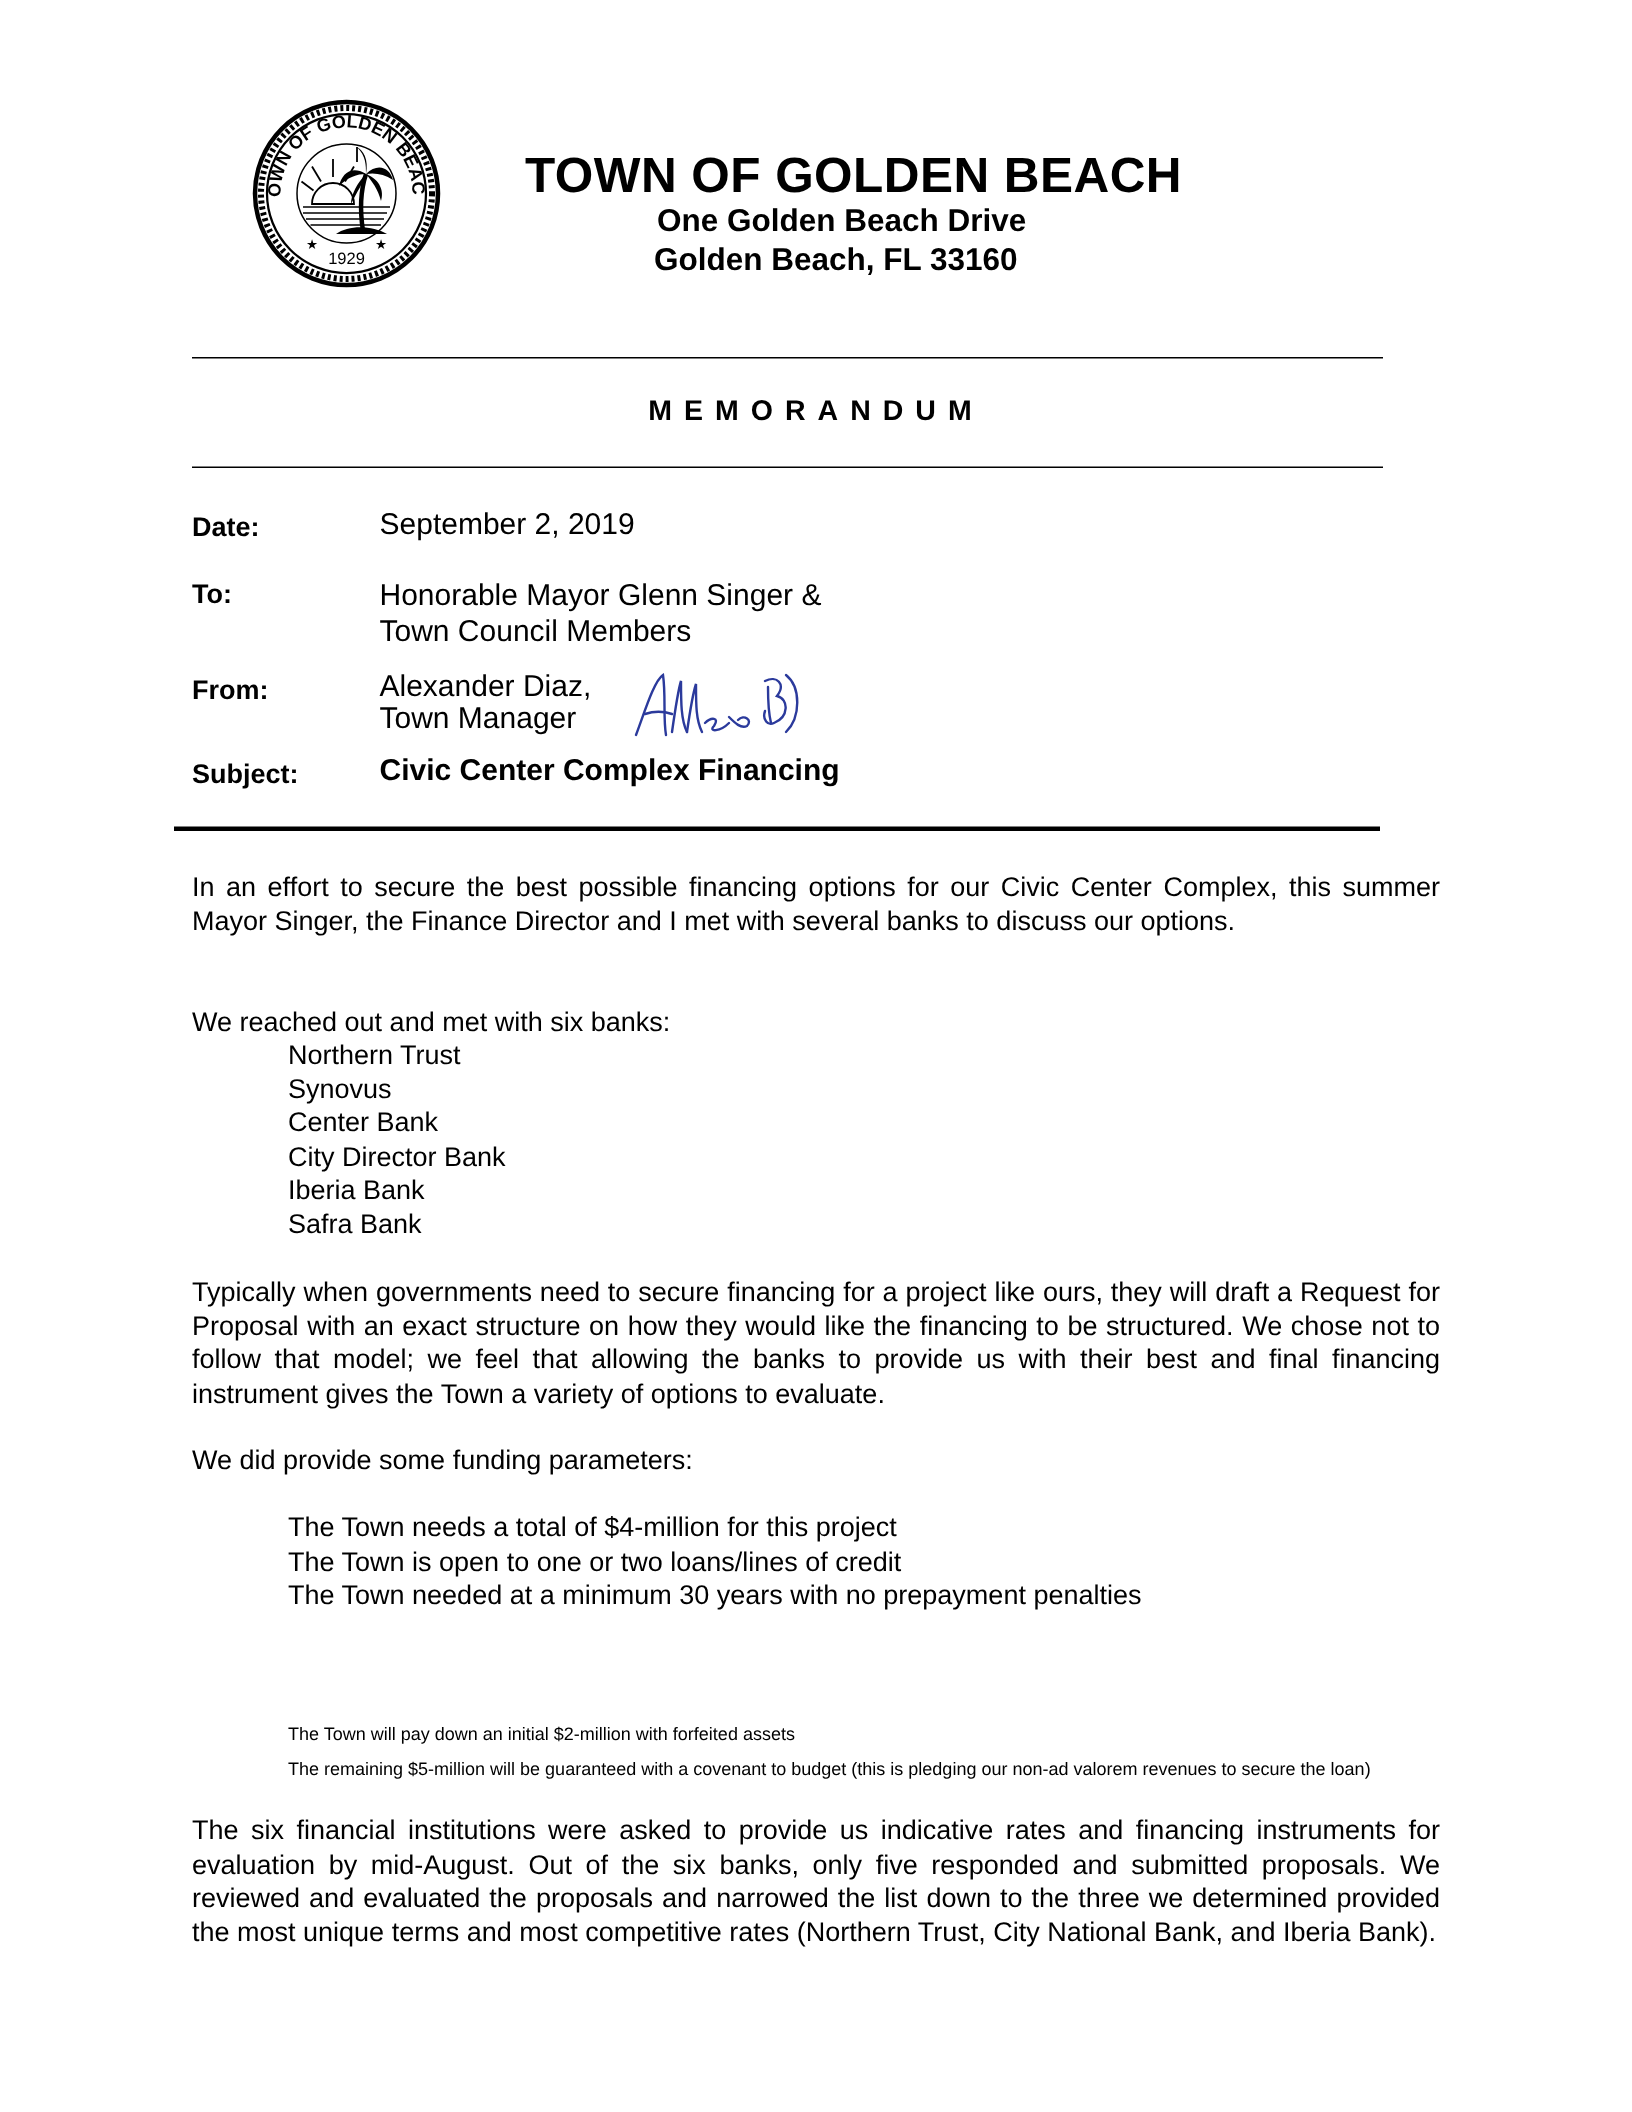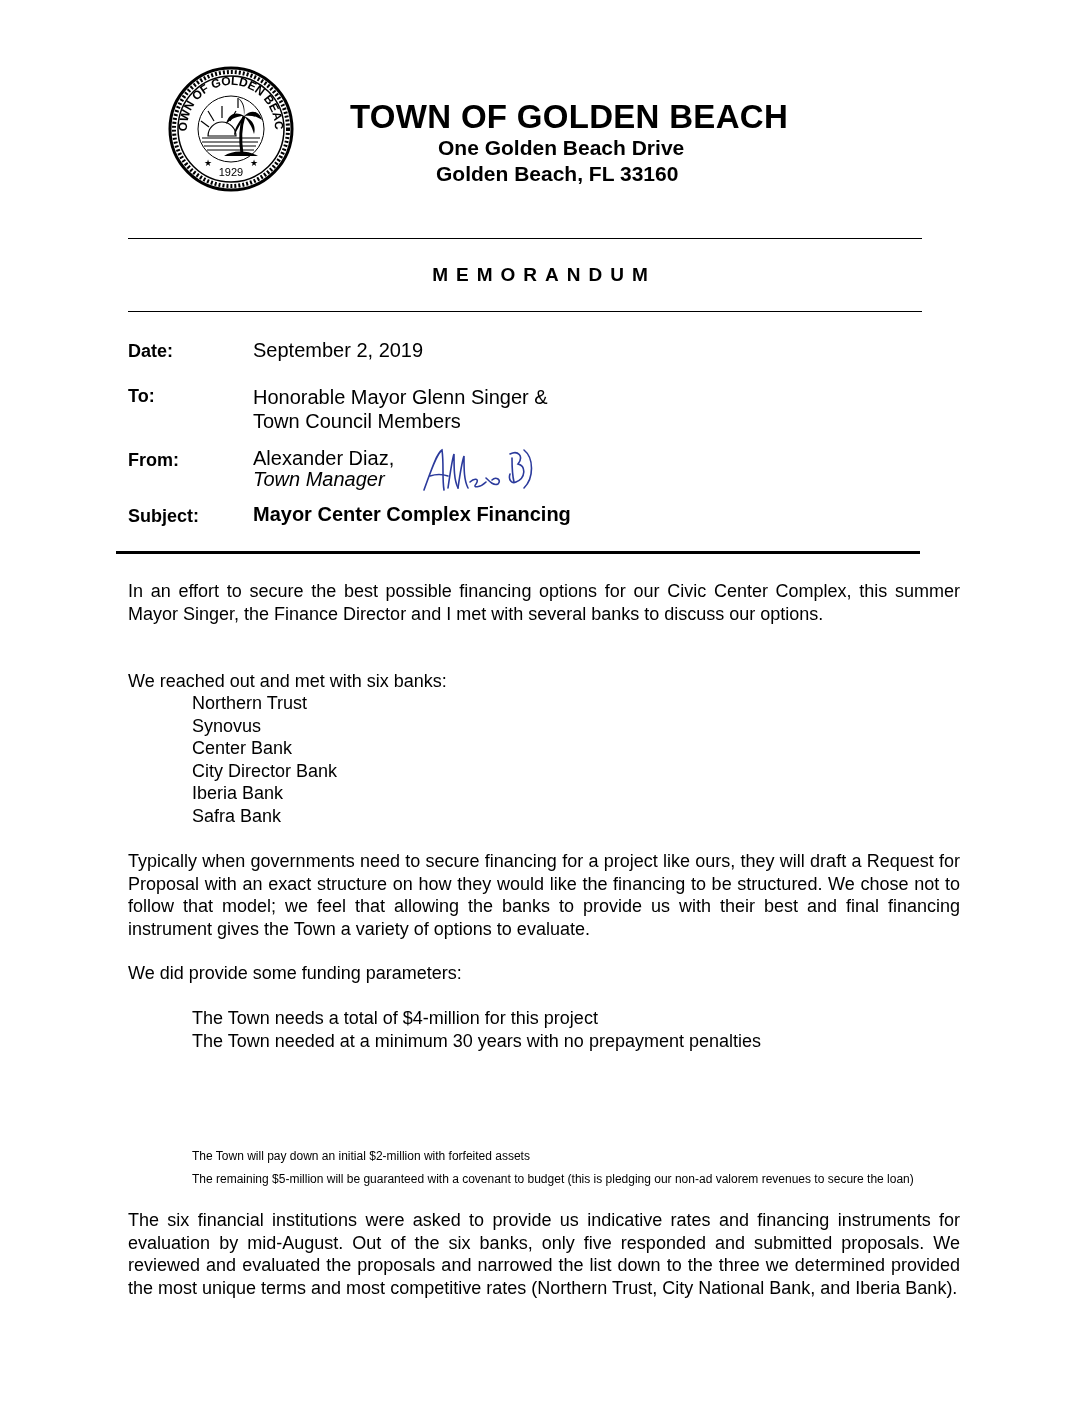--- a/index.html
+++ b/index.html
@@ -79,60 +79,61 @@
 
 <div class="abs hdr-label" style="top:341px;">Date:</div>
 <div class="abs hdr-val" style="top:338px;">September 2, 2019</div>
 
 <div class="abs hdr-label" style="top:386px;">To:</div>
 <div class="abs hdr-val" style="top:385px;">Honorable Mayor Glenn Singer &amp;</div>
 <div class="abs hdr-val" style="top:409px;">Town Council Members</div>
 
 <div class="abs hdr-label" style="top:450px;">From:</div>
 <div class="abs hdr-val" style="top:446px;">Alexander Diaz,</div>
-<div class="abs hdr-val" style="top:467px;font-style:italic;">Town Manager</div>
+<div class="abs hdr-val" style="top:467px;">Town Manager</div>
 
 <div class="abs signature">
   <svg width="120" height="52" viewBox="0 0 120 52">
     <g fill="none" stroke="#2b3a9c" stroke-width="1.6" stroke-linecap="round">
       <path d="M 4 46 C 10 30, 16 10, 22 6 C 24 20, 22 34, 24 46"></path>
       <path d="M 10 32 C 16 30, 22 30, 28 32"></path>
       <path d="M 28 44 C 30 30, 32 16, 34 10 C 34 24, 34 36, 38 44"></path>
       <path d="M 38 44 C 40 30, 42 18, 44 12 C 44 26, 44 36, 48 44"></path>
       <path d="M 50 38 C 54 34, 60 34, 56 40 C 52 44, 60 44, 66 38"></path>
       <path d="M 66 34 C 70 38, 74 42, 78 40 C 82 36, 76 32, 72 36"></path>
       <path d="M 90 10 C 98 6, 104 12, 98 20 C 106 22, 106 34, 96 38 C 92 40, 88 36, 90 30"></path>
       <path d="M 92 14 C 92 22, 92 30, 94 38"></path>
       <path d="M 104 6 C 114 14, 114 34, 104 44"></path>
     </g>
   </svg>
 </div>
 
 <div class="abs hdr-label" style="top:506px;">Subject:</div>
-<div class="abs hdr-val bold" style="top:502px;">Mayor Center Complex Financing</div>
+<div class="abs hdr-val bold" style="top:502px;">Civic Center Complex Financing</div>
 
 <div class="abs rule-thick" style="left:116px; top:551px; width:804px;"></div>
 
 <div class="abs para" style="top:580px;">In an effort to secure the best possible financing options for our Civic Center Complex, this summer Mayor Singer, the Finance Director and I met with several banks to discuss our options.</div>
 
 <div class="abs para" style="top:670px;">We reached out and met with six banks:</div>
 <div class="abs list" style="top:692px;">
   <div>Northern Trust</div>
   <div>Synovus</div>
   <div>Center Bank</div>
   <div>City Director Bank</div>
   <div>Iberia Bank</div>
   <div>Safra Bank</div>
 </div>
 
 <div class="abs para" style="top:850px;">Typically when governments need to secure financing for a project like ours, they will draft a Request for Proposal with an exact structure on how they would like the financing to be structured. We chose not to follow that model; we feel that allowing the banks to provide us with their best and final financing instrument gives the Town a variety of options to evaluate.</div>
 
 <div class="abs para" style="top:962px;">We did provide some funding parameters:</div>
 <div class="abs list" style="top:1007px;">
   <div>The Town needs a total of $4-million for this project</div>
+  <div>The Town is open to one or two loans/lines of credit</div>
   <div>The Town needed at a minimum 30 years with no prepayment penalties</div>
 </div>
 <div class="abs plist" style="top:1097px;">
   <div>The Town will pay down an initial $2-million with forfeited assets</div>
   <div>The remaining $5-million will be guaranteed with a covenant to budget (this is pledging our non-ad valorem revenues to secure the loan)</div>
 </div>
 
 <div class="abs para" style="top:1209px;">The six financial institutions were asked to provide us indicative rates and financing instruments for evaluation by mid-August. Out of the six banks, only five responded and submitted proposals. We reviewed and evaluated the proposals and narrowed the list down to the three we determined provided the most unique terms and most competitive rates (Northern Trust, City National Bank, and Iberia Bank).</div>
 
 </body></html>

